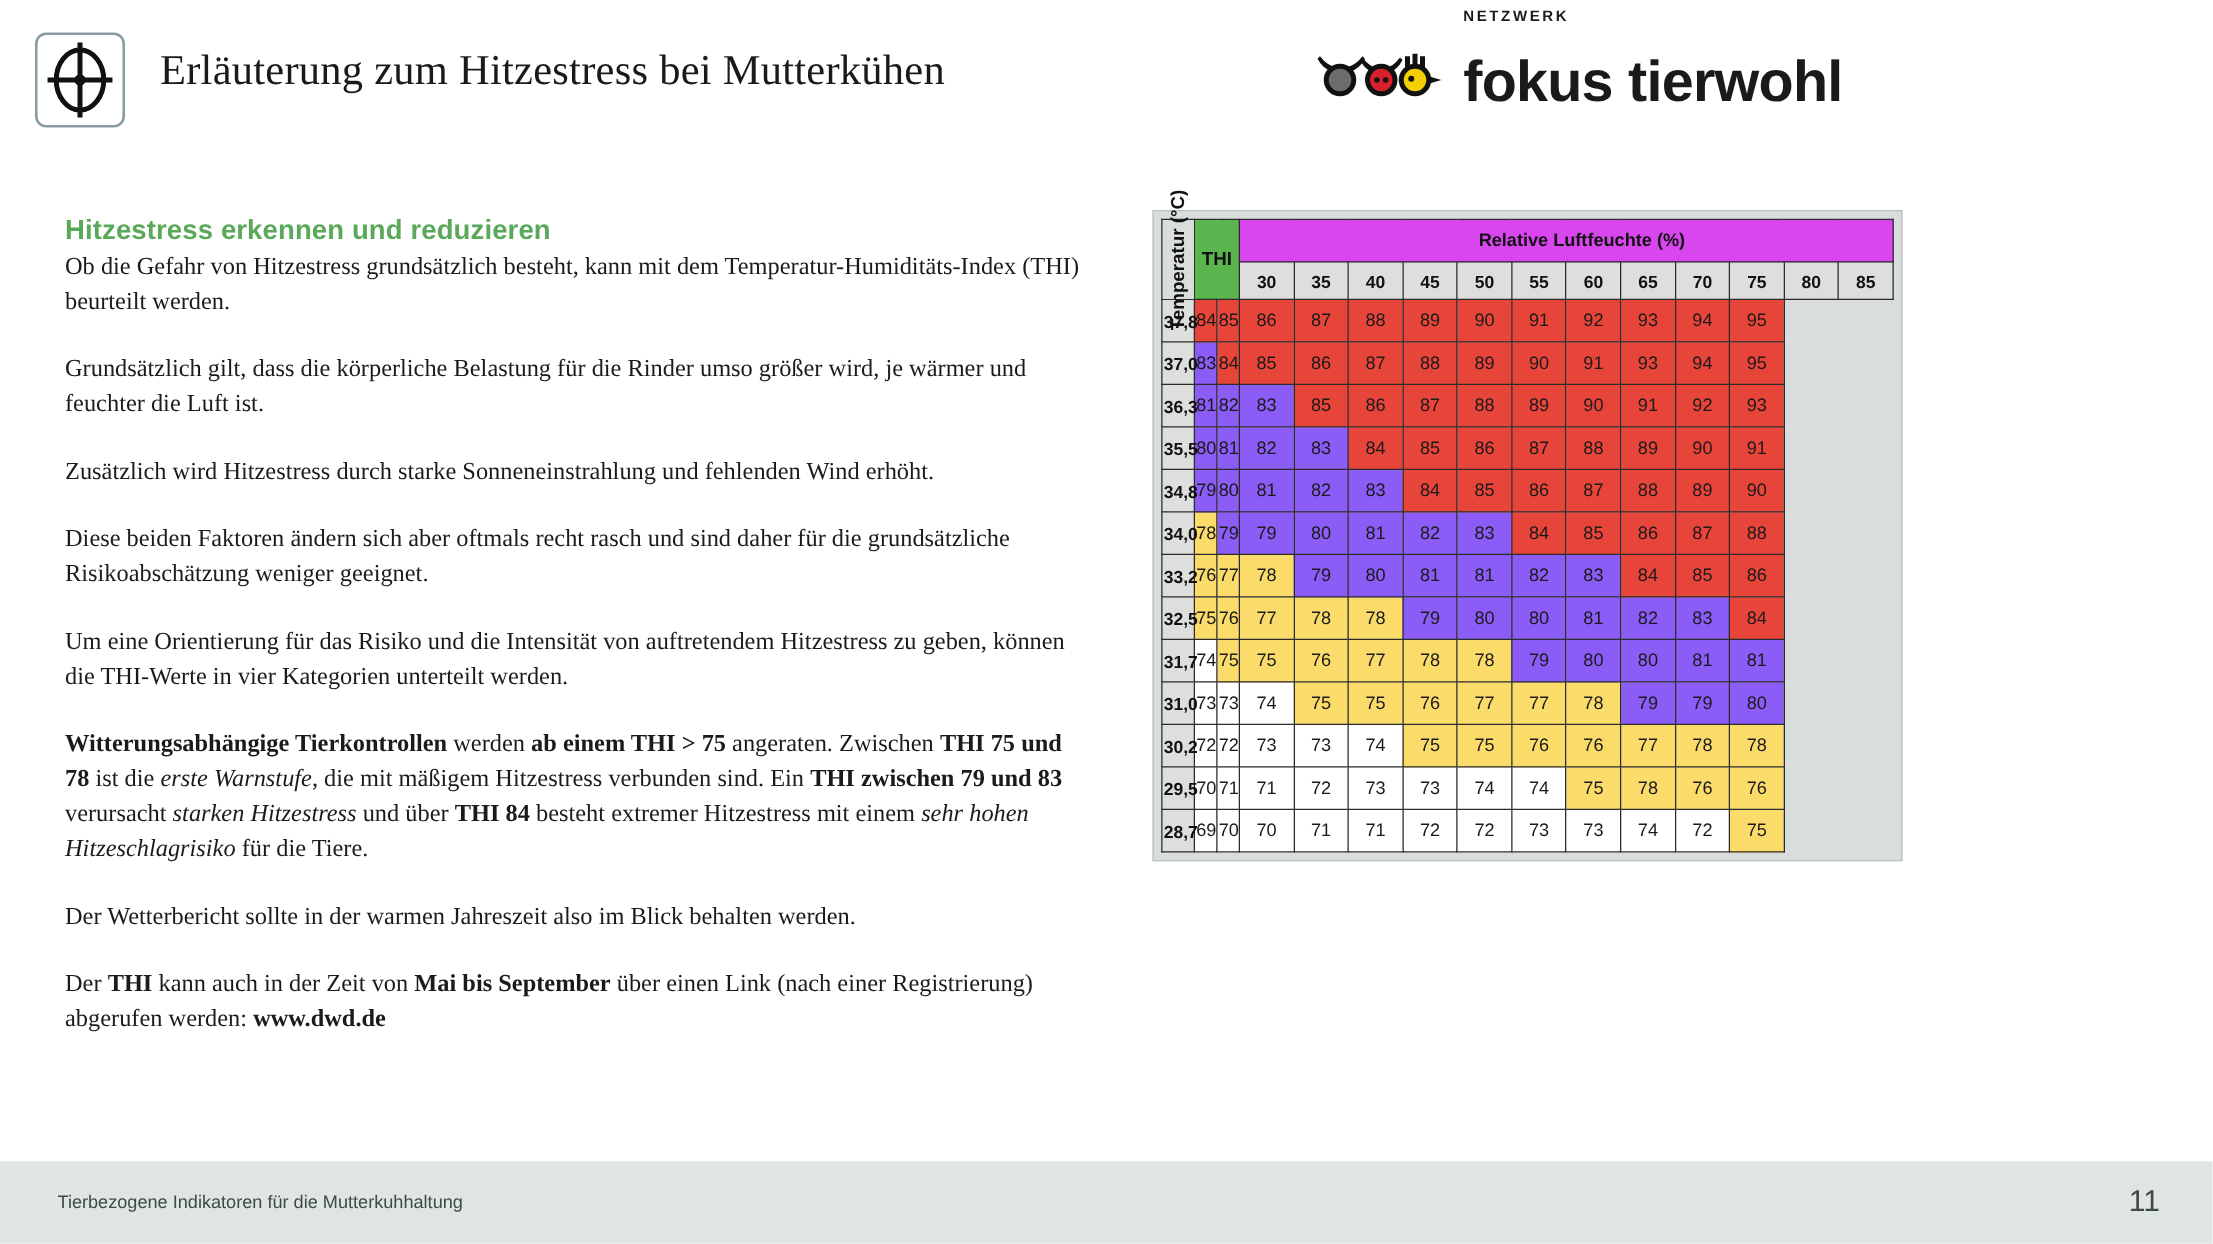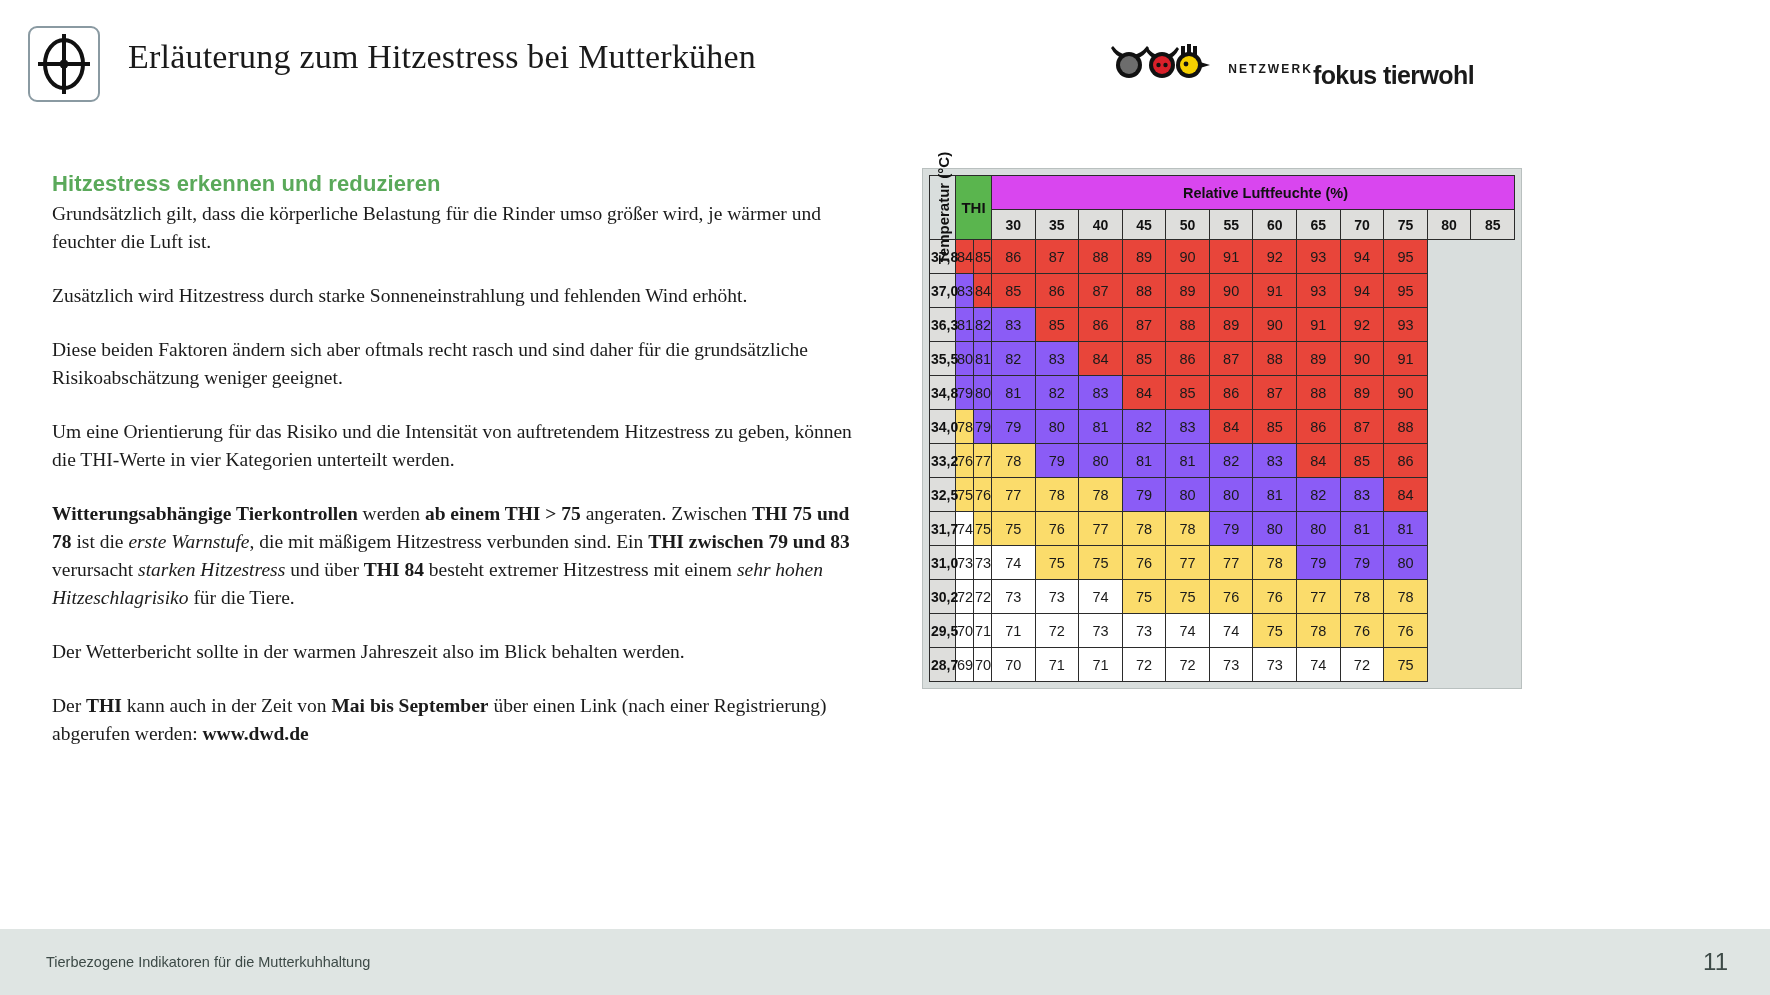--- a/index.html
+++ b/index.html
@@ -22,28 +22,28 @@
     border:2px solid #8a9aa2; border-radius:9px; background:#ffffff;
   }
   #header-title {
     position:absolute; left:128px; top:38px;
     font-family:"Liberation Serif", serif;
     font-size:34px; color:#1a1a1a; letter-spacing:0.2px;
     white-space:nowrap;
   }
   #logo { position:absolute; right:28px; top:36px; height:52px; display:flex; align-items:flex-end; }
   #logo-marks { margin-right:9px; margin-bottom:2px; }
-  #logo-text-wrap { display:flex; line-height:1; }
+  #logo-text-wrap { display:flex; flex-direction:column; line-height:1;gap:20px; }
   #logo-netzwerk {
     font-family:"Liberation Sans", sans-serif; font-weight:bold;
     font-size:12px; letter-spacing:2.1px; color:#1a1a1a; margin-bottom:3px;
   }
   #logo-main {
     font-family:"Liberation Sans", sans-serif; font-weight:bold;
-    font-size:25px; letter-spacing:-0.6px; color:#1a1a1a;
+    font-size:46px; letter-spacing:-0.6px; color:#1a1a1a;
   }
 
   
   #text-col {
     position:absolute; left:52px; top:170px; width:820px;
     font-family:"Liberation Serif", serif;
     font-size:19.5px; line-height:28px; color:#1b1b1b;
   }
   #subhead {
     font-family:"Liberation Sans", sans-serif;
@@ -160,20 +160,21 @@
     </div>
     <div id="logo-text-wrap">
       <div id="logo-netzwerk">NETZWERK</div>
       <div id="logo-main">fokus tierwohl</div>
     </div>
   </div>
 </div>
 
 <div id="text-col">
   <div id="subhead">Hitzestress erkennen und reduzieren</div>
+  <p class="para">Ob die Gefahr von Hitzestress grundsätzlich besteht, kann mit dem Temperatur-Humiditäts-Index (THI) beurteilt werden.</p>
   <p class="para">Grundsätzlich gilt, dass die körperliche Belastung für die Rinder umso größer wird, je wärmer und feuchter die Luft ist.</p>
   <p class="para">Zusätzlich wird Hitzestress durch starke Sonneneinstrahlung und fehlenden Wind erhöht.</p>
   <p class="para">Diese beiden Faktoren ändern sich aber oftmals recht rasch und sind daher für die grundsätzliche Risikoabschätzung weniger geeignet.</p>
   <p class="para">Um eine Orientierung für das Risiko und die Intensität von auftretendem Hitzestress zu geben, können die THI-Werte in vier Kategorien unterteilt werden.</p>
 
   <p class="para"><span class="b">Witterungsabhängige Tierkontrollen</span><span> werden </span><span class="b">ab einem THI &gt; 75</span><span> angeraten. Zwischen </span><span class="b">THI 75 und 78</span><span> ist die </span><span class="i">erste Warnstufe</span><span>, die mit mäßigem Hitzestress verbunden sind. Ein </span><span class="b">THI zwischen 79 und 83</span><span> verursacht </span><span class="i">starken Hitzestress</span><span> und über </span><span class="b">THI 84</span><span> besteht extremer Hitzestress mit einem </span><span class="i">sehr hohen Hitzeschlagrisiko</span><span> für die Tiere.</span></p>
 
   <p class="para">Der Wetterbericht sollte in der warmen Jahreszeit also im Blick behalten werden.</p>
 
   <p class="para tight"><span>Der </span><span class="b">THI</span><span> kann auch in der Zeit von </span><span class="b">Mai bis September</span><span> über einen Link (nach einer Registrierung) abgerufen werden: </span><span class="b">www.dwd.de</span></p>

